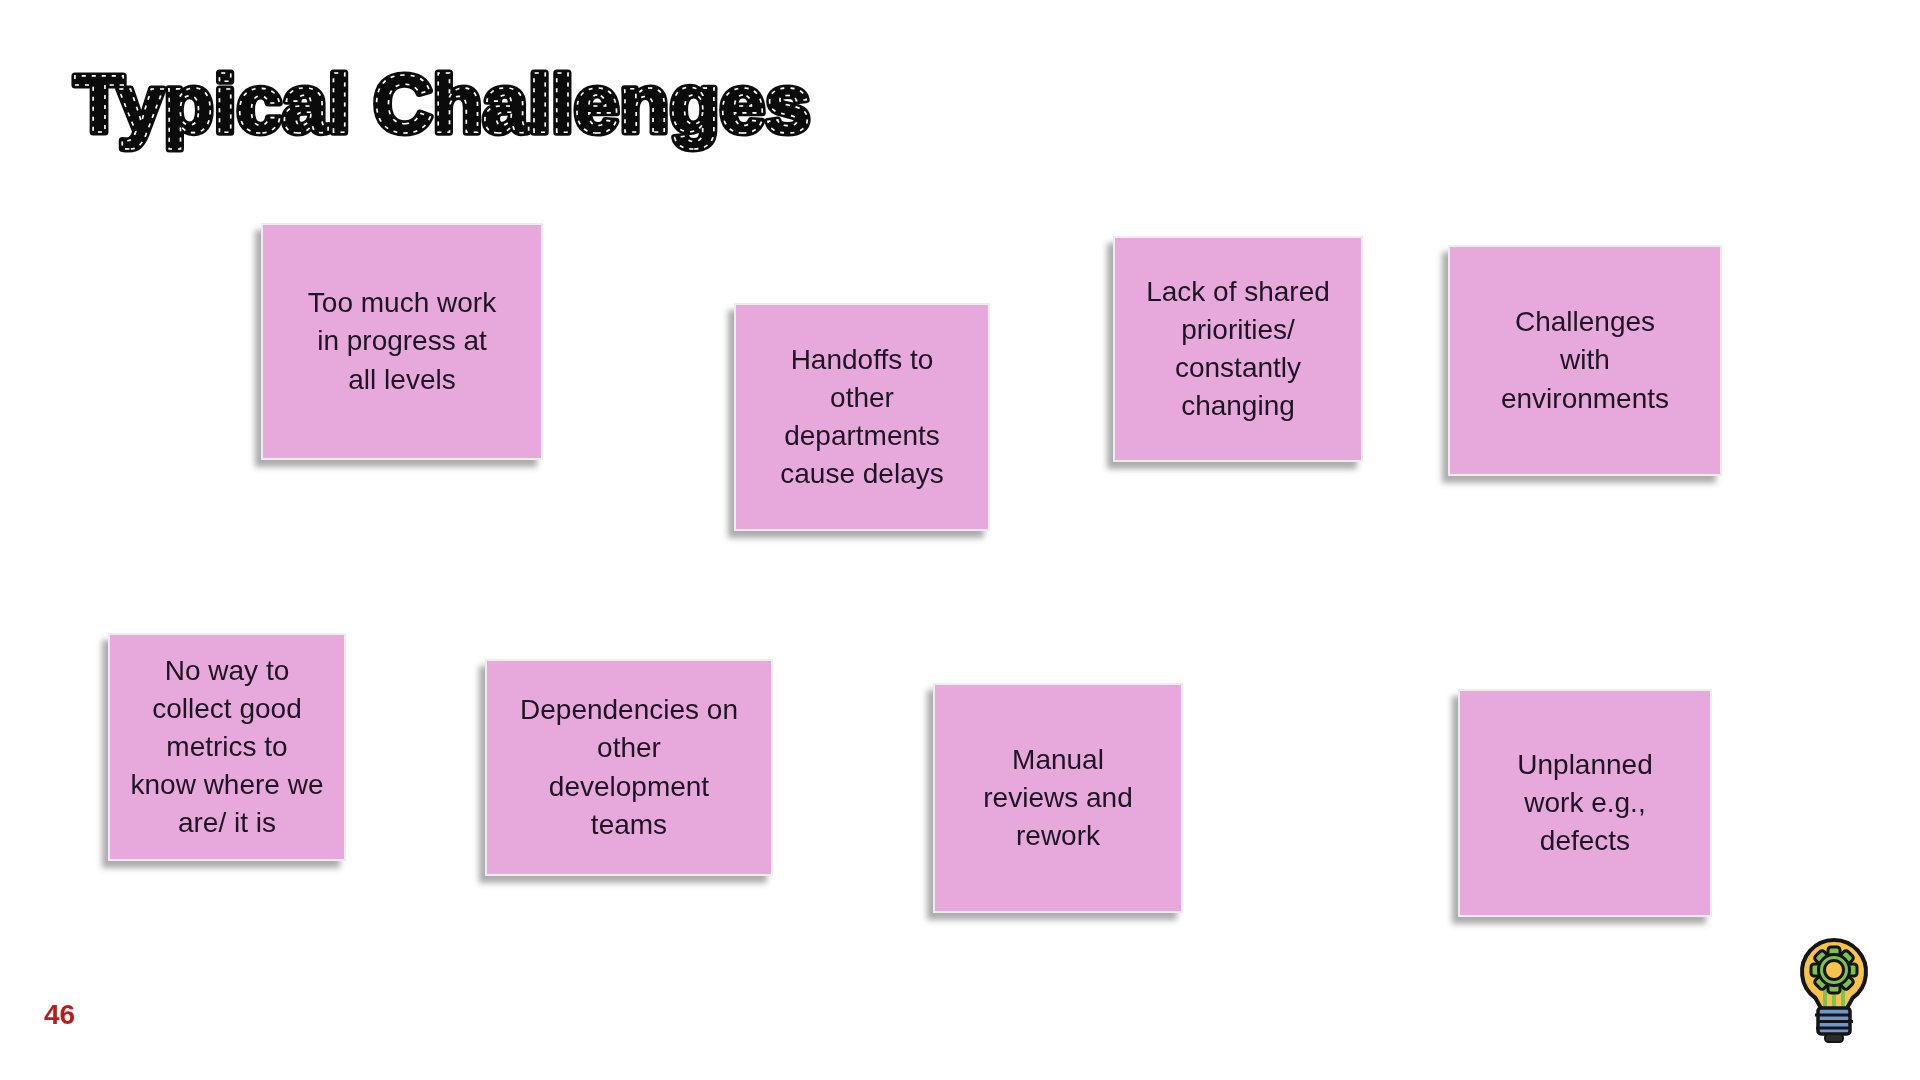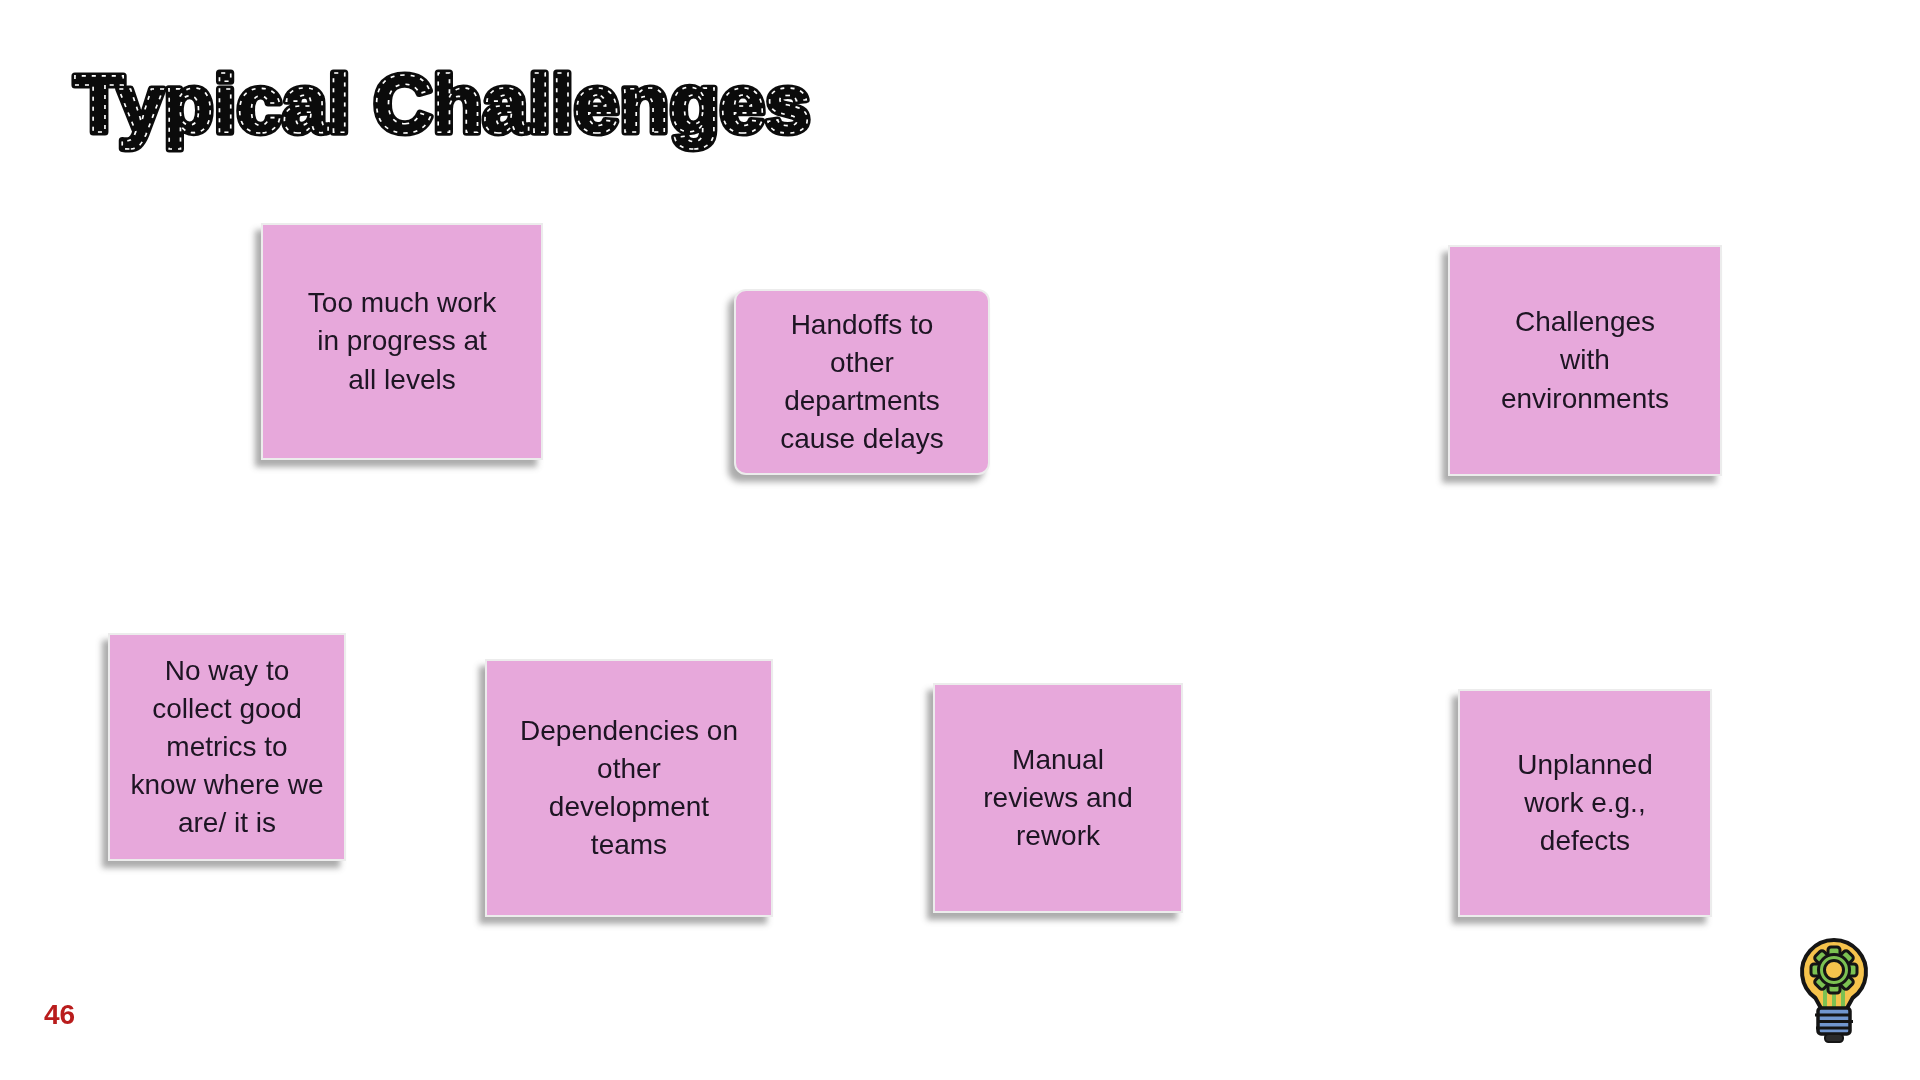--- a/index.html
+++ b/index.html
@@ -57,43 +57,49 @@
     <text class="t-base" x="4" y="88">Typical Challenges</text>
     <text class="t-dash" x="4" y="88">Typical Challenges</text>
   </svg>
 
   <div class="note" style="left:261px; top:223px; width:282px; height:237px;">
     <span>Too much work
 in progress at
 all levels</span>
   </div>
 
-  <div class="note" style="left:734px; top:289px; width:256px; height:186px;border-radius:12px;">
+  <div class="note" style="left:734px; top:303px; width:256px; height:228px;">
     <span>Handoffs to
 other
 departments
 cause delays</span>
   </div>
 
+  <div class="note" style="left:1113px; top:236px; width:250px; height:226px;">
+    <span>Lack of shared
+priorities/
+constantly
+changing</span>
+  </div>
 
   <div class="note" style="left:1448px; top:245px; width:274px; height:231px;">
     <span>Challenges
 with
 environments</span>
   </div>
 
   <div class="note" style="left:108px; top:633px; width:238px; height:228px;">
     <span>No way to
 collect good
 metrics to
 know where we
 are/ it is</span>
   </div>
 
-  <div class="note" style="left:485px; top:659px; width:288px; height:258px;">
+  <div class="note" style="left:485px; top:659px; width:288px; height:217px;">
     <span>Dependencies on
 other
 development
 teams</span>
   </div>
 
   <div class="note" style="left:1458px; top:689px; width:254px; height:228px;">
     <span>Unplanned
 work e.g.,
 defects</span>

